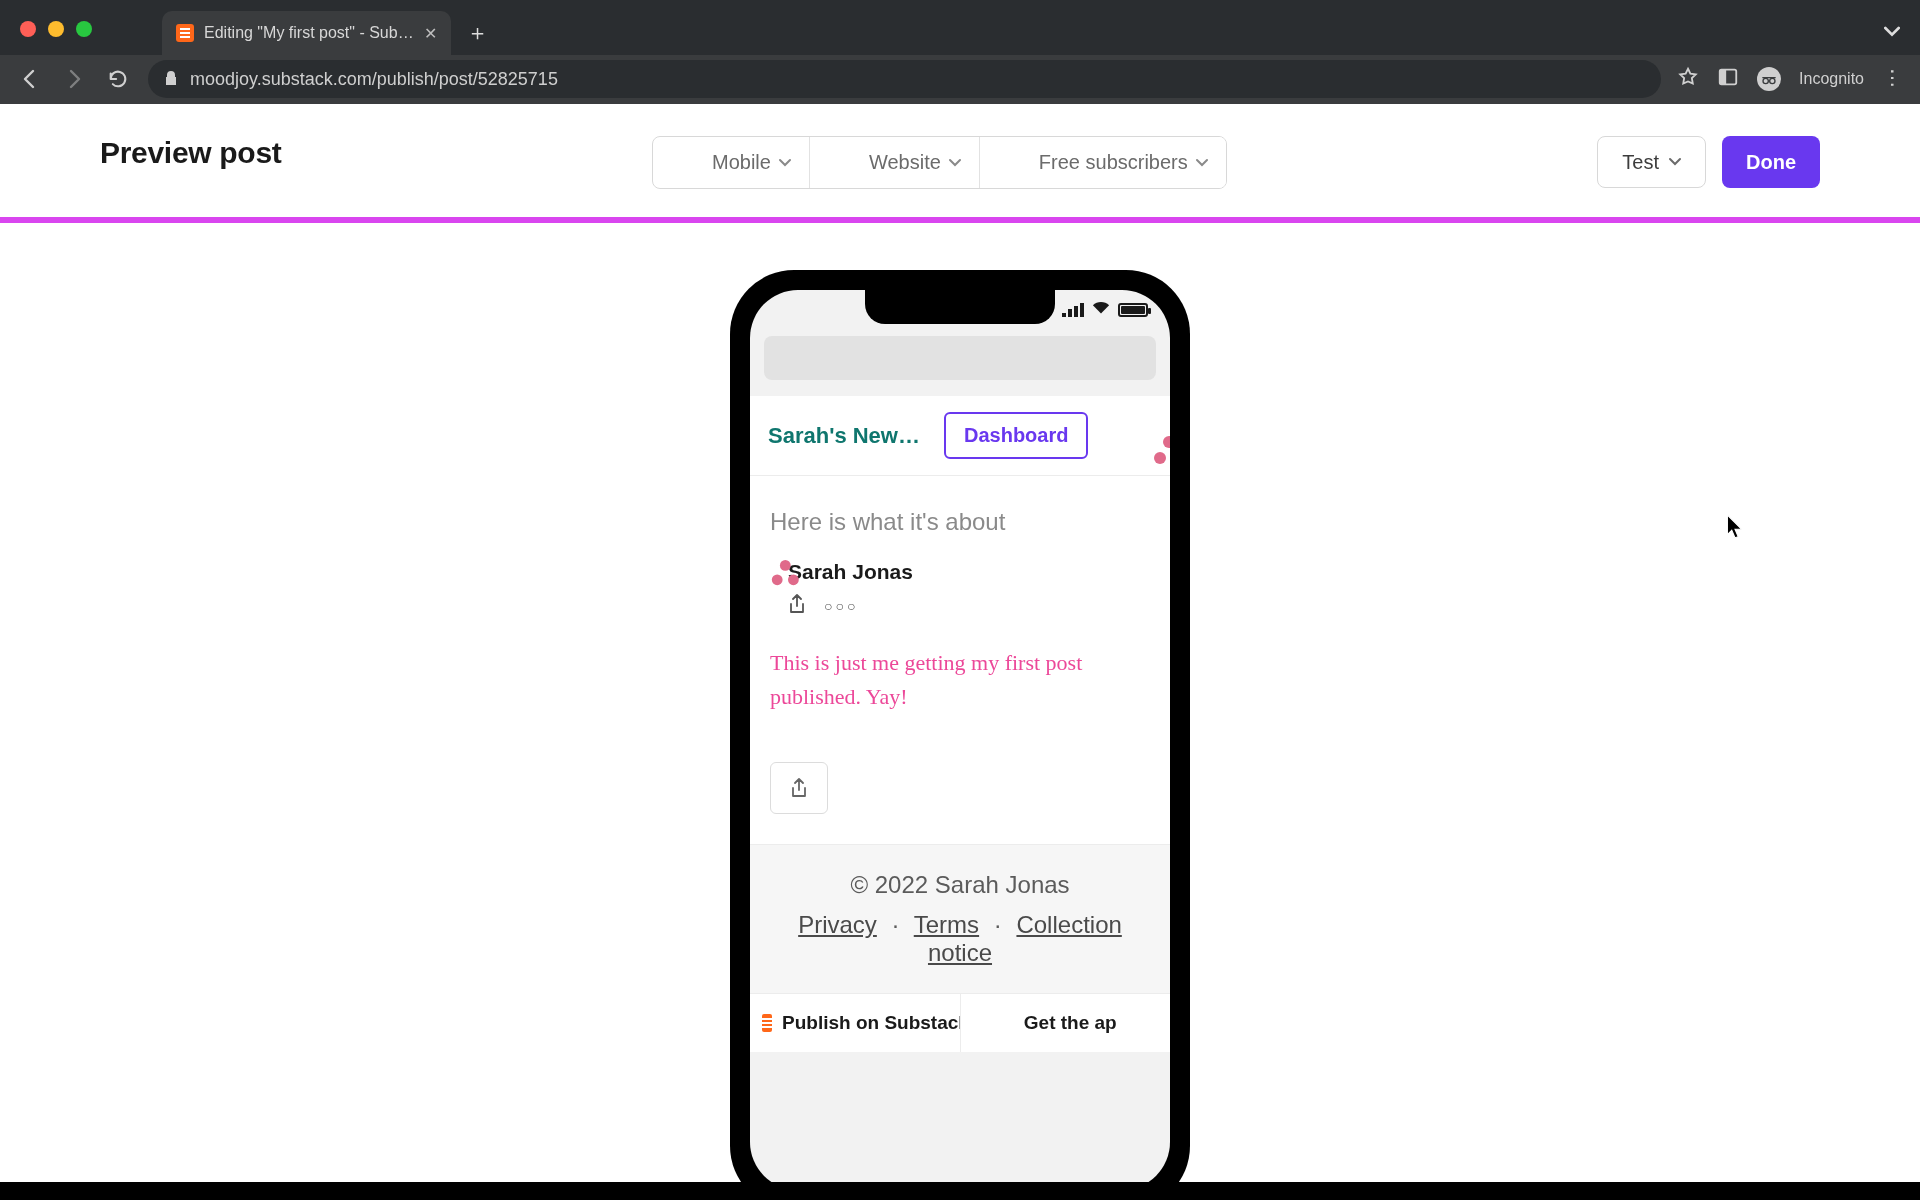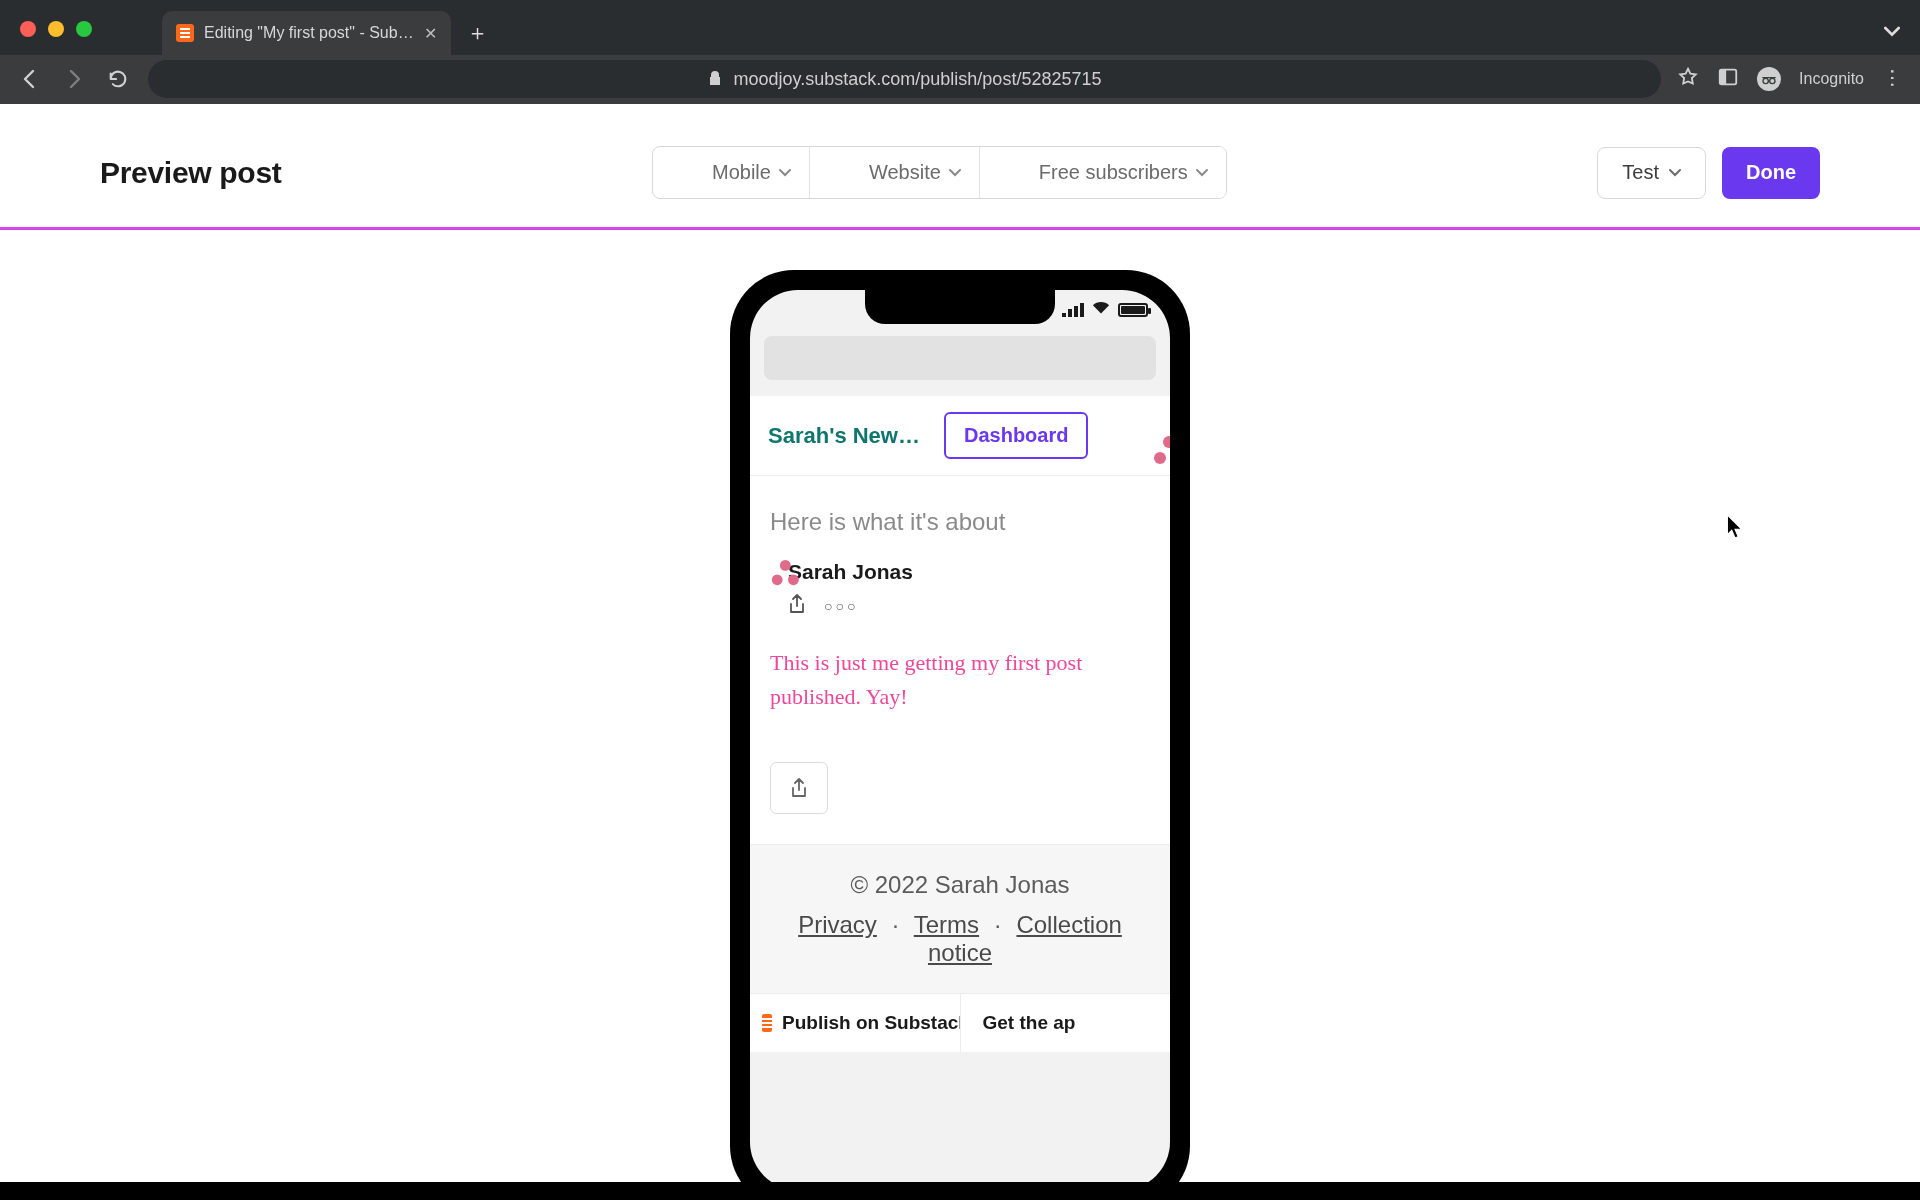--- a/index.html
+++ b/index.html
@@ -70,39 +70,38 @@
     flex: 1;
     height: 38px;
     background:#2a2d30;
     border-radius: 20px;
     display:flex;
     align-items:center;
     padding: 0 16px;
     gap:12px;
     color:#cfcfcf;
     font-size:18px;
-    justify-content:center;
   }
   .addr .lock { font-size:15px; }
   .right-icons { display:flex; align-items:center; gap:18px; color:#d0d0d0; font-size:16px;}
   .incog-avatar { width:24px;height:24px;border-radius:50%;background:#cfcfcf;display:flex;align-items:center;justify-content:center;color:#3a3c3e;font-size:14px;}
   .kebab { font-size:20px; letter-spacing:2px; transform:rotate(90deg); }
 
   
   .page {
     position:absolute; left:0; right:0; top:104px; bottom:18px;
     background:#fff;
     border-bottom-left-radius: 14px;
     border-bottom-right-radius: 14px;
     overflow:hidden;
   }
   .page-header {
-    display:flex; align-items:center; justify-content:space-between;
-    padding: 42px 100px 28px 100px;
-    border-bottom:3px solid #d946ef;
+    display:flex; align-items:flex-start; justify-content:space-between;
+    padding: 32px 100px 28px 100px;
+    border-bottom:6px solid #d946ef;
   }
   .page-title { font-size:30px; font-weight:800; color:#1a1a1a; letter-spacing:-0.3px;}
   .seg-group { display:flex; border:1px solid #d8d8d8; border-radius:8px; overflow:hidden; }
   .seg { padding: 14px 18px; font-size:20px; color:#6b6b6b; display:flex; align-items:center; gap:8px; border-right:1px solid #e2e2e2; background:#fff;margin-left:41px; }
   .seg:last-child{border-right:none;}
   .caret-svg { width:12px;height:12px; }
   .actions { display:flex; gap:16px; }
   .btn { height:52px; padding:0 24px; border-radius:8px; display:flex; align-items:center; gap:10px; font-size:20px; font-weight:600; }
   .btn-outline { border:1px solid #d8d8d8; background:#fff; color:#3d3d3d; font-weight:500;}
   .btn-primary { background:#6938ef; color:#fff; }
@@ -161,21 +160,21 @@
 
   .share-box { margin-top:48px; width:58px;height:52px;border:1px solid #dcdcdc;border-radius:6px;display:flex;align-items:center;justify-content:center;}
 
   .post-footer { background:#f6f6f6; border-top:1px solid #ececec; padding:26px 20px; text-align:center; color:#5b5b5b; font-size:24px;}
   .post-footer .links { margin-top:12px; }
   .post-footer a { color:#4a4a4a; text-decoration:underline; }
   .sep { margin:0 8px; }
 
   .cta-row { display:flex; background:#fff; border-top:1px solid #ececec;}
   .cta { flex:1; padding:18px 12px; display:flex; align-items:center; gap:10px; font-size:19px; font-weight:700; color:#1a1a1a; border-right:1px solid #ececec; white-space:nowrap; overflow:hidden;}
-  .cta:last-child{border-right:none;}
+  .cta:last-child{border-right:none;justify-content:center;}
   .cta .ss-logo{width:18px;height:18px;background:#ff6719;border-radius:2px;display:flex;align-items:center;justify-content:center;}
   .cta .ss-logo::before{content:"";width:10px;height:2px;background:#fff;box-shadow:0 4px 0 #fff,0 -4px 0 #fff;}
   .apple{font-size:22px;}
 
   
   .cursor { position:absolute; width:18px; height:26px; }
   .cursor svg{width:100%;height:100%;}
   .letterbox-bottom{position:absolute;left:0;right:0;bottom:0;height:18px;background:#000;}
 </style>
 </head>

